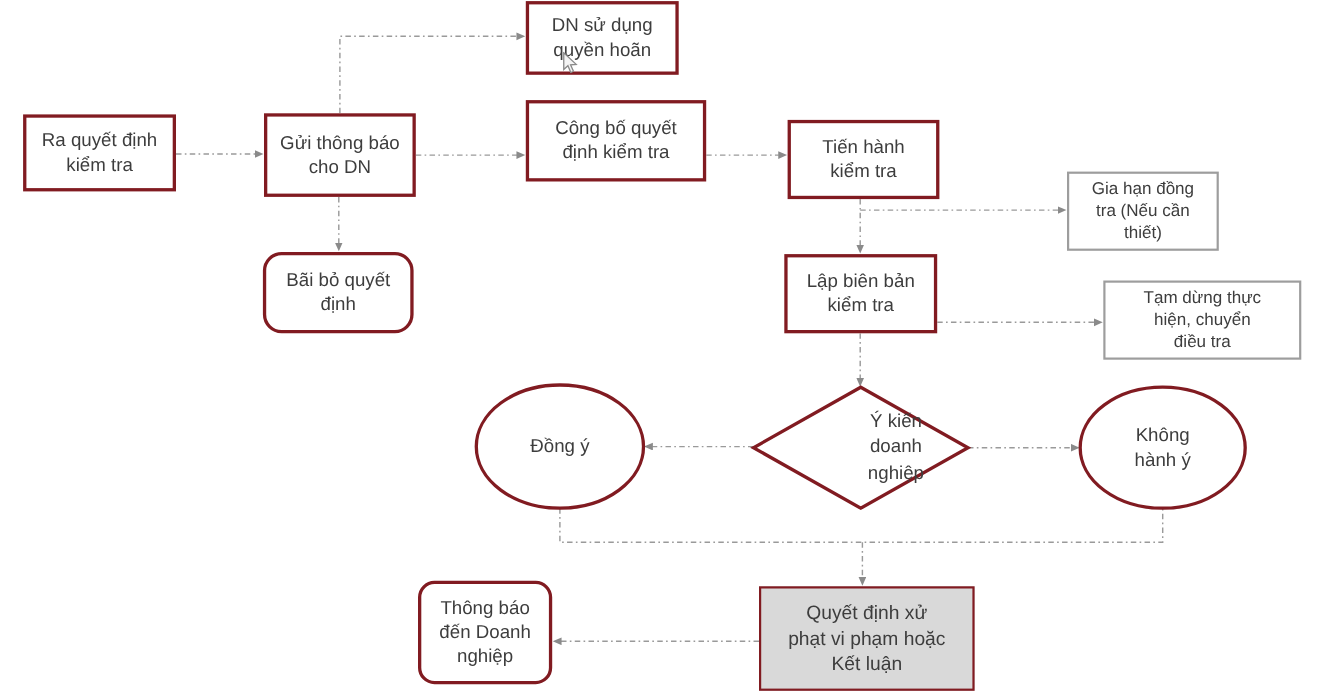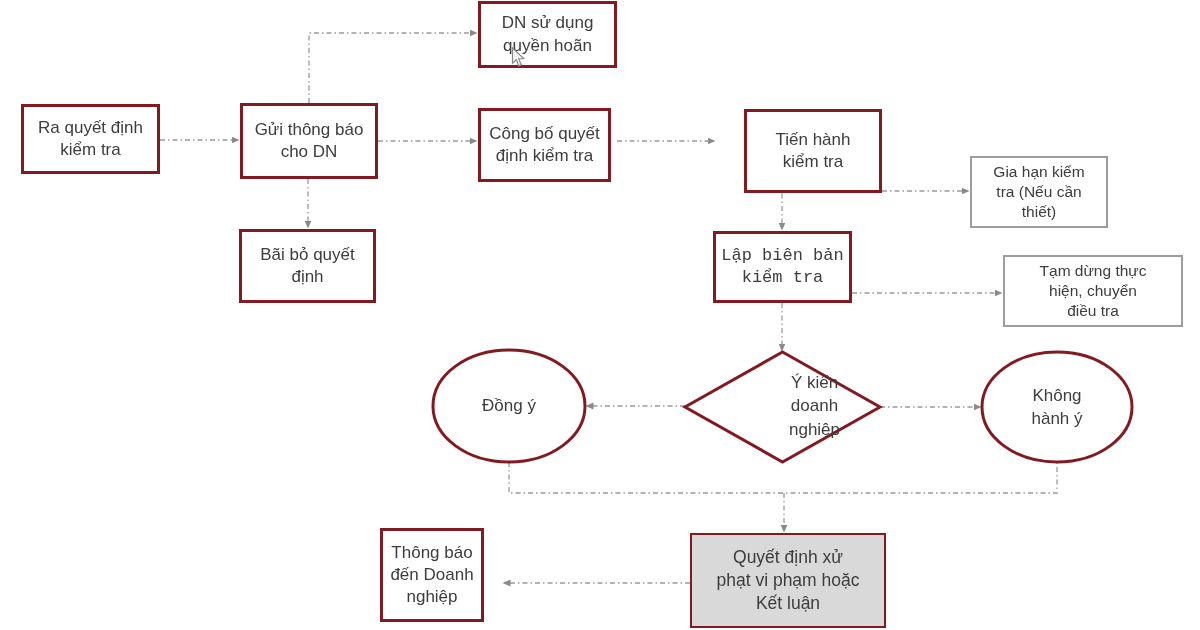--- a/index.html
+++ b/index.html
@@ -65,59 +65,59 @@
   <div class="node" style="left:240px;top:103px;width:138px;height:76px;">
     <span>Gửi thông báo
 cho DN</span>
   </div>
 
   <div class="node" style="left:478px;top:1px;width:139px;height:67px;">
     <span>DN sử dụng
 quyền hoãn</span>
   </div>
 
-  <div class="node" style="left:239px;top:229px;width:137px;height:74px;">
+  <div class="node" style="left:239px;top:229px;width:137px;height:74px;border-radius:17px;">
     <span>Bãi bỏ quyết
 định</span>
   </div>
 
-  <div class="node" style="left:478px;top:108px;width:133px;height:74px;">
+  <div class="node" style="left:478px;top:91px;width:164px;height:74px;">
     <span>Công bố quyết
 định kiểm tra</span>
   </div>
 
-  <div class="node" style="left:716px;top:109px;width:138px;height:84px;margin-left:28px;">
+  <div class="node" style="left:716px;top:109px;width:138px;height:72px;">
     <span>Tiến hành
 kiểm tra</span>
   </div>
 
   <div class="node gray" style="left:970px;top:156px;width:138px;height:72px;">
-    <span>Gia hạn kiểm
+    <span>Gia hạn đồng
 tra (Nếu cần
 thiết)</span>
   </div>
 
-  <div class="node" style="left:713px;top:231px;width:139px;height:72px;font-family:Liberation Mono, monospace;">
+  <div class="node" style="left:713px;top:231px;width:139px;height:72px;">
     <span>Lập biên bản
 kiểm tra</span>
   </div>
 
   <div class="node gray" style="left:1003px;top:255px;width:180px;height:72px;">
     <span>Tạm dừng thực
 hiện, chuyển
 điều tra</span>
   </div>
 
   <div class="node filled" style="left:690px;top:533px;width:196px;height:95px;">
     <span>Quyết định xử
 phạt vi phạm hoặc
 Kết luận</span>
   </div>
 
-  <div class="node" style="left:380px;top:528px;width:104px;height:94px;">
+  <div class="node" style="left:380px;top:528px;width:122px;height:94px;border-radius:15px;">
     <span>Thông báo
 đến Doanh
 nghiệp</span>
   </div>
 
   <div class="shape-label" style="left:754px;top:371px;width:121px;">Ý kiến
 doanh
 nghiệp</div>
   <div class="shape-label" style="left:449px;top:394px;width:120px;">Đồng ý</div>
   <div class="shape-label" style="left:997px;top:384px;width:120px;">Không

